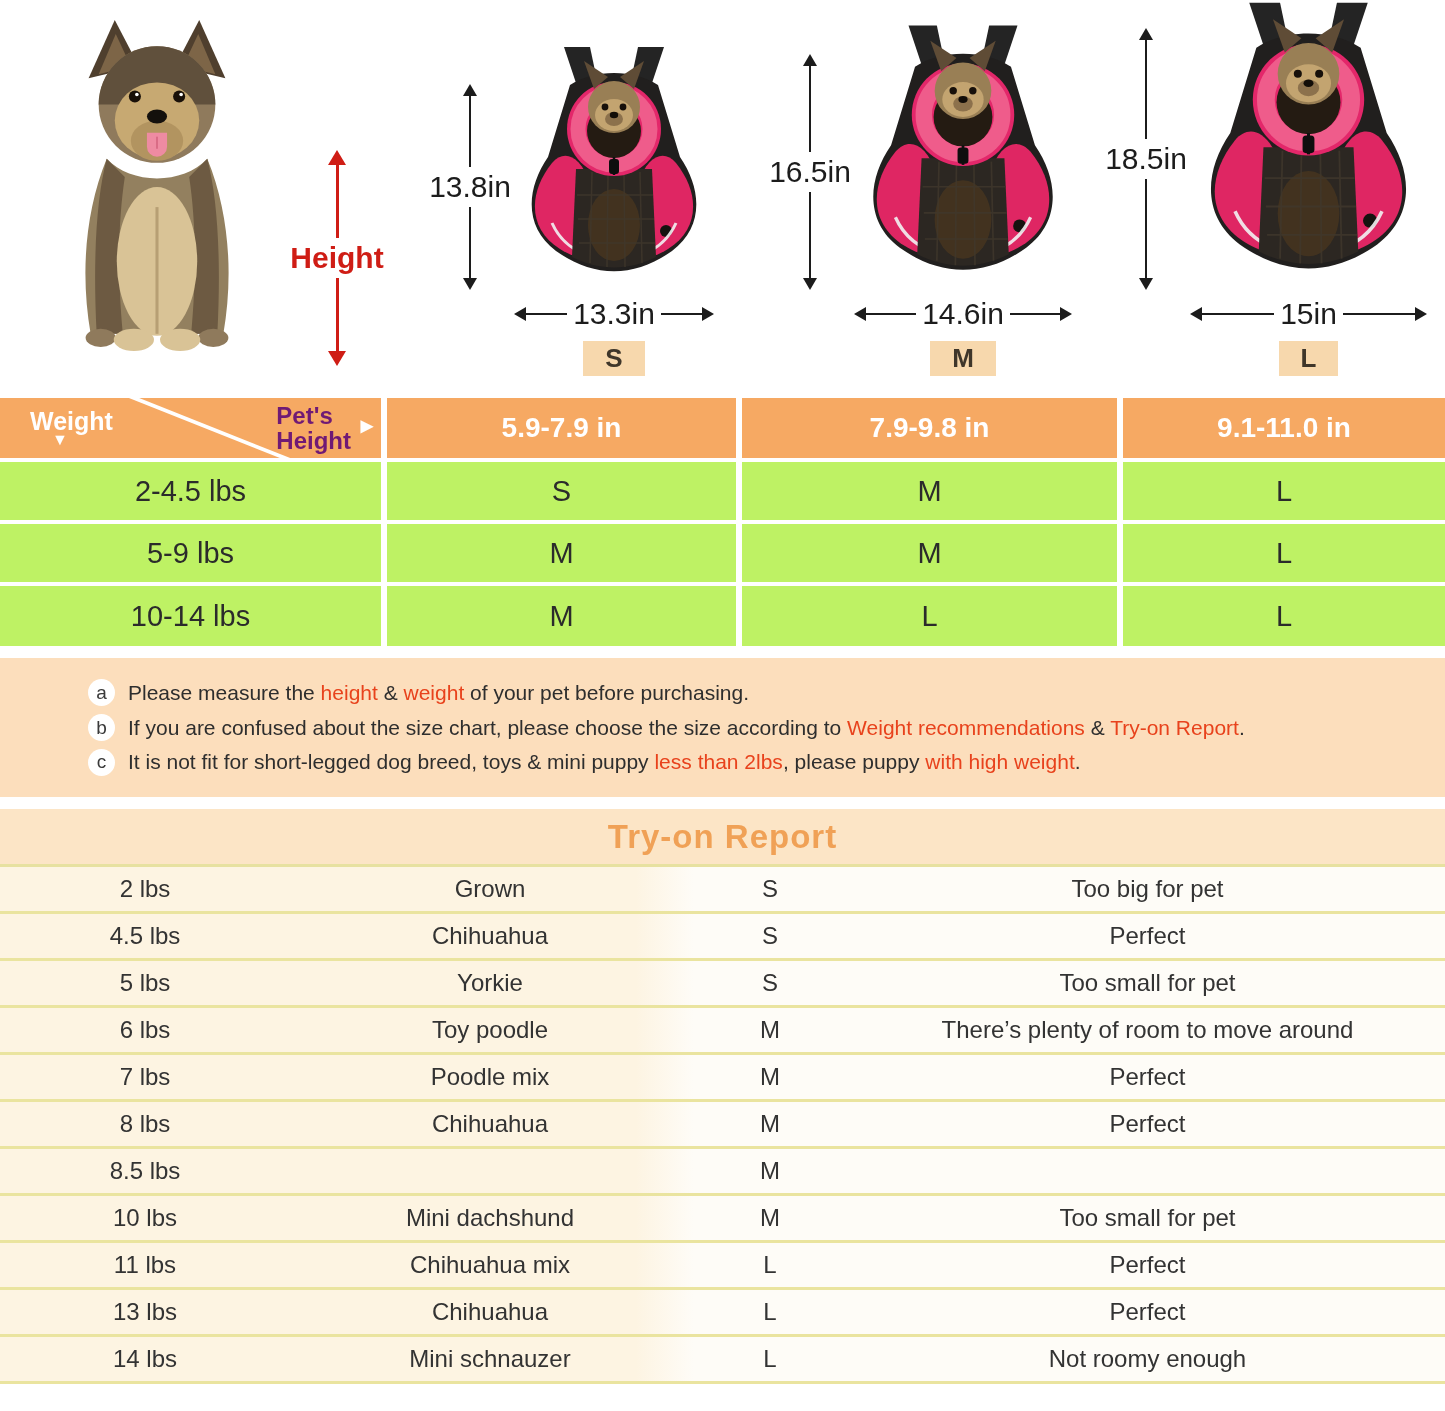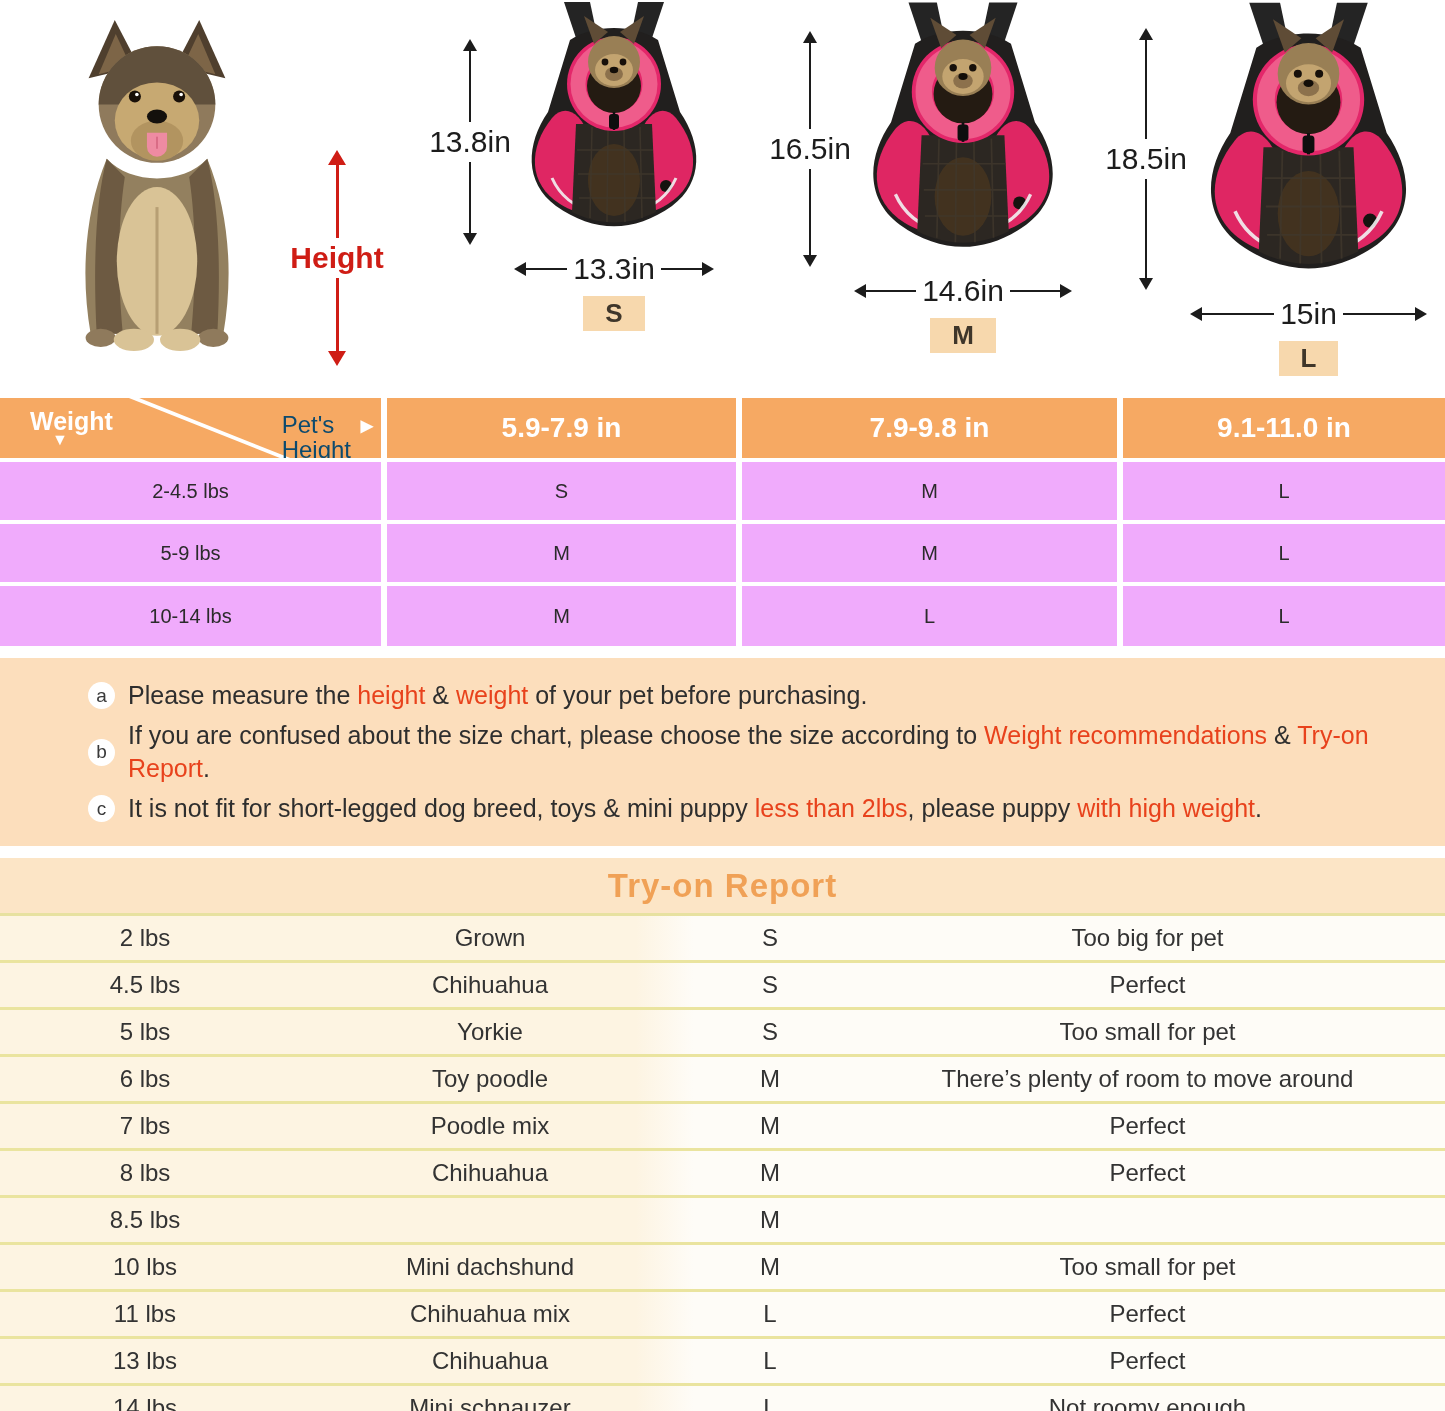--- a/index.html
+++ b/index.html
@@ -12,21 +12,21 @@
   
   .height-arrow{display:flex;flex-direction:column;align-items:center;height:216px;
                 margin:0 0 26px 6px;width:86px;flex-shrink:0;}
   .r-tri-up{width:0;height:0;border-left:9px solid transparent;border-right:9px solid transparent;
             border-bottom:15px solid #cf1d15;}
   .r-tri-down{width:0;height:0;border-left:9px solid transparent;border-right:9px solid transparent;
               border-top:15px solid #cf1d15;}
   .r-line{width:3px;background:#cf1d15;flex:1;}
   .height-word{color:#cf1d15;font-size:30px;font-weight:bold;margin:3px 0;white-space:nowrap;}
 
-  .carriers{display:flex;align-items:flex-start;}
+  .carriers{display:flex;align-items:flex-end;}
   .carrier-group{display:flex;align-items:flex-end;margin-bottom:16px;}
   .carriers > div:nth-of-type(1){margin-left:50px;}
   .carriers > div:nth-of-type(2){margin-left:56px;}
   .carriers > div:nth-of-type(3){margin-left:34px;}
   
   .varrow{display:flex;flex-direction:column;align-items:center;width:80px;margin-right:4px;flex-shrink:0;}
   .carriers > div:nth-of-type(1) .varrow{height:206px;margin-bottom:86px;}
   .carriers > div:nth-of-type(2) .varrow{height:236px;margin-bottom:86px;}
   .carriers > div:nth-of-type(3) .varrow{height:262px;margin-bottom:86px;}
   .b-tri-up{width:0;height:0;border-left:7px solid transparent;border-right:7px solid transparent;
@@ -48,38 +48,38 @@
   .b-hline{height:2px;background:#1c1c1c;flex:1;}
   .hlabel{font-size:30px;color:#1c1c1c;margin:0 6px;white-space:nowrap;}
   .badge{margin-top:10px;background:#f7d8ad;color:#3f362a;font-size:26px;font-weight:bold;
          padding:3px 22px;line-height:1.1;}
 
   
   .size-table{margin-top:6px;display:grid;grid-template-columns:381px 349px 375px 1fr;
               grid-template-rows:60px 58px 58px 60px;column-gap:6px;row-gap:4px;background:#fff;}
   .st-cell{display:flex;align-items:center;justify-content:center;}
   .st-header{background:#f6a963;color:#fff;font-size:28px;font-weight:bold;}
-  .st-data{background:#f0abfc;color:#2b2b2b;font-size:20px;}
+  .st-data{background:#bef264;color:#2b2b2b;font-size:29px;}
   .st-size{font-weight:500;}
   .st-corner{position:relative;background:#f6a963;overflow:hidden;}
   .corner-diag{position:absolute;left:0;top:0;width:100%;height:100%;}
   .corner-diag line{stroke:#fff;stroke-width:2.5;}
   .corner-weight{position:absolute;left:30px;top:9px;color:#fff;font-size:25px;font-weight:bold;}
   .corner-tri-down{position:absolute;left:52px;top:33px;color:#fff;font-size:16px;}
-  .corner-height{position:absolute;right:30px;top:14px;color:#0c4a6e;font-size:24px;font-weight:normal;
+  .corner-height{position:absolute;right:30px;top:5px;color:#701a75;font-size:24px;font-weight:bold;
                  line-height:1.05;text-align:left;}
   .corner-tri-right{position:absolute;right:8px;top:18px;color:#fff;font-size:16px;}
 
   
   .notes{margin-top:12px;background:#fcdebc;padding:14px 28px 14px 88px;box-sizing:border-box;}
   .note{display:flex;align-items:center;margin:7px 0;}
   .note-bullet{width:27px;height:27px;border-radius:50%;background:#fff;color:#3a3a3a;
                font-size:19px;display:flex;align-items:center;justify-content:center;
                margin-right:13px;flex-shrink:0;}
-  .note-text{font-size:25px;color:#2e2e2e;line-height:1.32;max-width:1280px;}
+  .note-text{font-size:21px;color:#2e2e2e;line-height:1.32;max-width:1280px;}
   .note-text .red{color:#e8421c;}
 
   
   .tryon{margin-top:12px;}
   .tryon-band{height:55px;background:#fce5c6;border-bottom:3px solid #e7e1a0;
               display:flex;align-items:center;justify-content:center;}
   .tryon-title{color:#f0a156;font-size:33px;font-weight:bold;letter-spacing:1px;}
   .tryon-row{display:grid;grid-template-columns:290px 400px 160px 1fr;min-height:44px;
              border-bottom:3px solid #eae49f;align-items:center;
              background:linear-gradient(90deg,#fdf4e2 0%,#fdf4e2 44%,#fefcf7 48%,#fefcf7 100%);}

